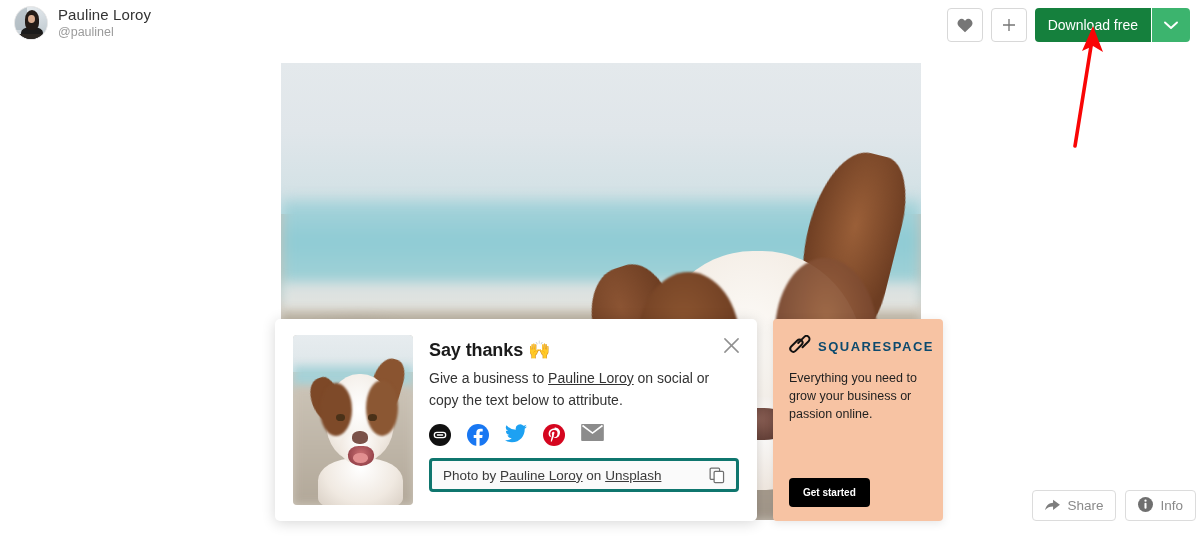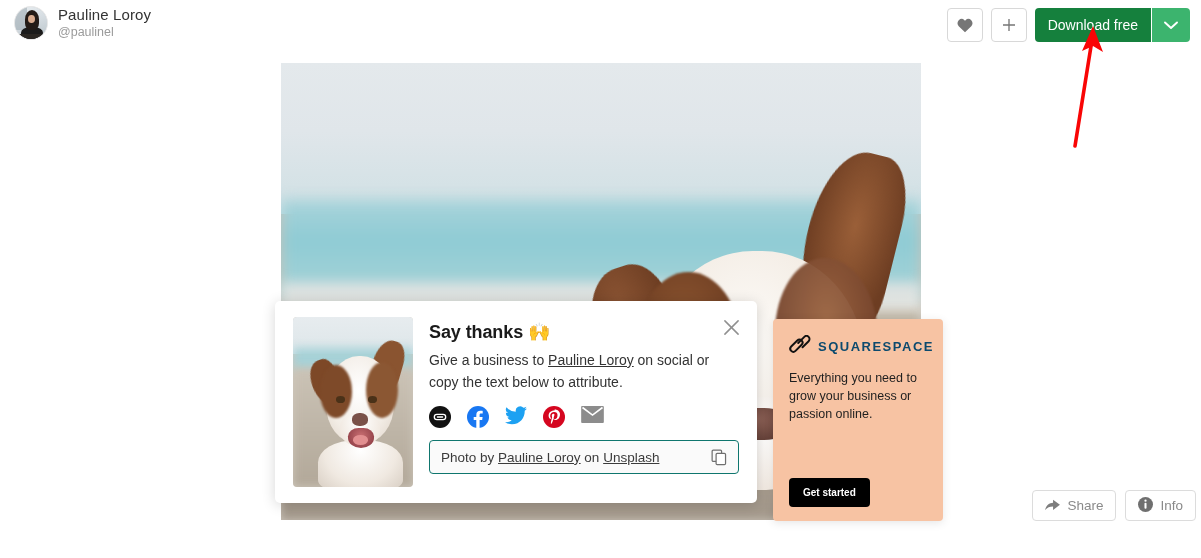--- a/index.html
+++ b/index.html
@@ -129,21 +129,21 @@
     border-radius: 45%; }
   .dog .nose { position:absolute; left:42%; top:66%; width:16%; height:9%;
     background: radial-gradient(ellipse at 40% 35%, #8e6257 0%, #5f3c34 85%);
     border-radius: 45%; }
   .dog .fluff { position:absolute; left:4%; top:52%; width:22%; height:40%;
     background: radial-gradient(ellipse at 50% 50%, rgba(255,255,255,.9) 0%, rgba(255,255,255,0) 70%);
     filter: blur(2px); }
 
   
   #thanks-modal {
-    position: absolute; left: 275px; top: 301px;
+    position: absolute; left: 275px; top: 319px;
     width: 482px; height: 202px;
     background: #ffffff; border-radius: 5px;
     box-shadow: 0 2px 14px rgba(0,0,0,.16);
     padding: 16px 18px 16px 18px;
     display: flex; gap: 16px;
   }
   .thumb {
     width: 120px; height: 170px; border-radius: 4px;
     overflow: hidden; flex: 0 0 auto; position: relative;
     background: #cfc8bd;
@@ -200,21 +200,21 @@
     display: flex; align-items: center; justify-content: center;
   }
   .social-row {
     display: flex; align-items: center; gap: 16px;
     margin: 13px 0 12px 0;
   }
   .soc { width: 22px; height: 22px; cursor: pointer; display:block; }
 
   .attrib {
     display: flex; align-items: center;
-    height: 34px; border: 1px solid #0f766e; border-radius: 4px;
+    height: 34px; border: 3px solid #0f766e; border-radius: 4px;
     background: #fafafa; padding: 0 9px 0 11px; max-width: 312px;
   }
   .attrib-text {
     flex: 1 1 auto; font-size: 13.5px; color: #3b3b3b;
     white-space: nowrap; overflow: hidden;
   }
   .attrib-text a { color: #3b3b3b; text-decoration: underline; }
   .copy-btn { width: 20px; height: 20px; flex: 0 0 auto; cursor: pointer;
     display:flex; align-items:center; justify-content:center; }
 

